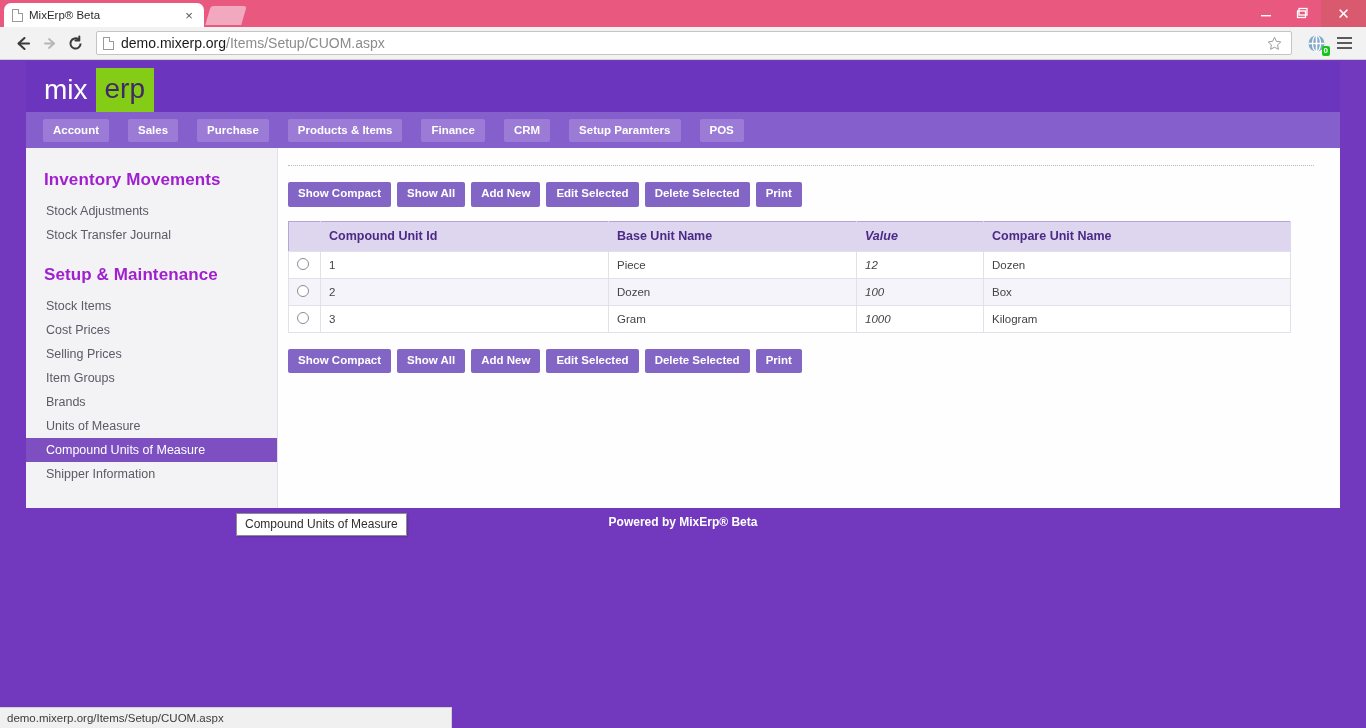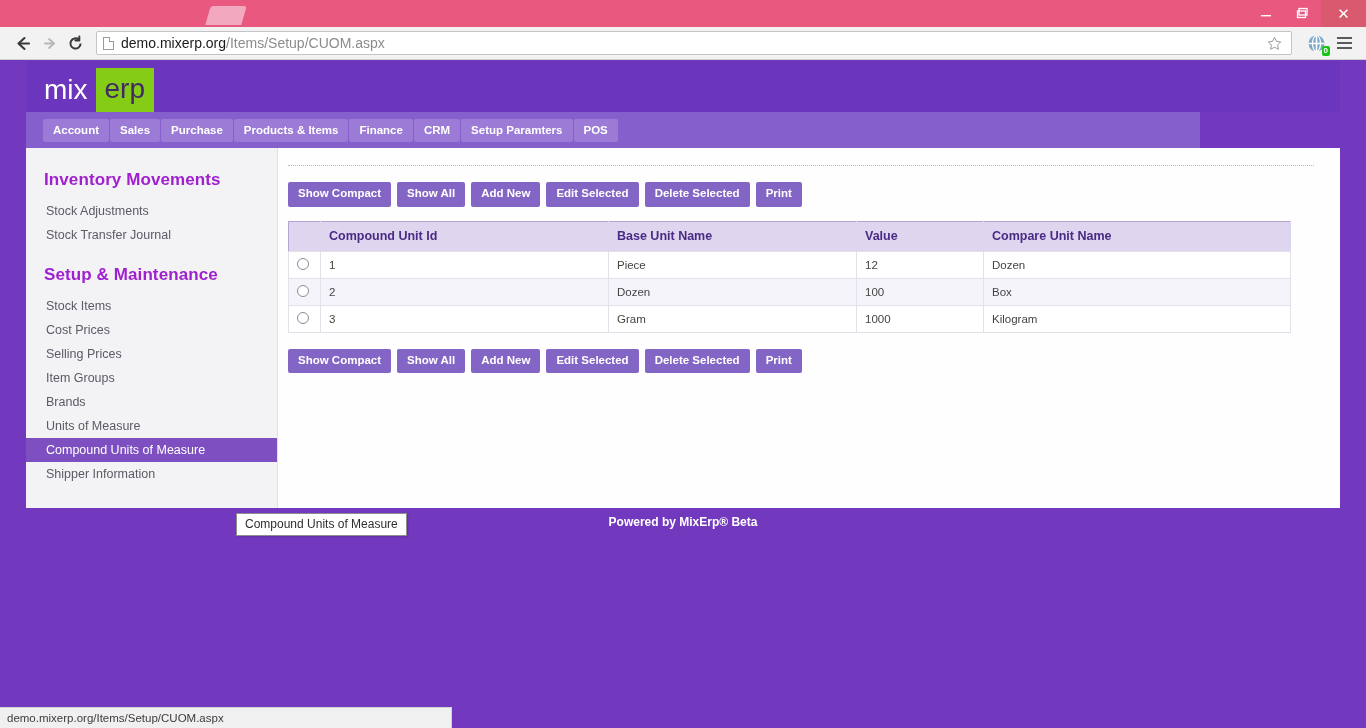--- a/index.html
+++ b/index.html
@@ -108,23 +108,23 @@
   }
   .logo {
     position: absolute; left: 18px; top: 7px;
     font-size: 28px; line-height: 38px; color: #ffffff; font-weight: 300;
     display: flex; align-items: center; justify-content: flex-end;
   }
   .logo .erp {
     background: #84cc16; color: #3f2a66; padding: 2px 9px 4px 9px; margin-left: 8px;
   }
   .navbar {
-    position: absolute; left: 26px; top: 51px; width: 1174px; height: 36px;
+    position: absolute; left: 26px; top: 51px; width: 1314px; height: 36px;
     background: #8560cc;
-    display: flex; align-items: center; padding-left: 17px; gap: 1px;
+    display: flex; align-items: center; padding-left: 17px; gap: 19px;
   }
   .nav-item {
     background: #9b7bd6; color: #ffffff; font-size: 11.5px; font-weight: bold;
     padding: 5px 10px 6px 10px; border-radius: 2px; cursor: pointer;
     white-space: nowrap;
   }
 
   .card {
     position: absolute; left: 26px; top: 87px; width: 1314px; height: 360px;
     background: #fefefe; display: flex;
@@ -168,21 +168,21 @@
     border-right: 1px solid #ded6ef;
   }
   .grid td {
     padding: 6px 8px; color: #444; border: 1px solid #e3e0ea;
     height: 25px;
   }
   .grid tr.alt td { background: #f6f4fb; }
   .col-sel  { width: 32px; }
   .col-id   { width: 288px; }
   .col-base { width: 248px; }
-  .col-val  { width: 127px; }
+  .col-val  { width: 127px; font-style: italic; }
   .radio {
     width: 12px; height: 12px; border: 1px solid #8c8c96;
     border-radius: 50%; background: #fff; display: inline-block; cursor: pointer;
   }
   .btn-row.bottom { margin-top: 16px; }
 
   .footer {
     position: absolute; left: 0; top: 454px; width: 1366px;
     text-align: center; color: #ffffff; font-size: 12px; font-weight: bold;
   }
@@ -198,20 +198,25 @@
     position: absolute; left: 0; top: 707px; width: 452px; height: 21px;
     background: #f0f0f0; border-top: 1px solid #d2d2d2; border-right: 1px solid #d2d2d2;
     display: flex; align-items: center; padding-left: 7px;
     font-size: 11.5px; color: #3c3c3c;
   }
 </style>
 </head>
 <body>
 
 <div class="browser-tabstrip">
+  <div class="tab-active">
+    <span class="tab-favicon"></span>
+    <span class="tab-title">MixErp® Beta</span>
+    <span class="tab-close">×</span>
+  </div>
   <div class="tab-new"></div>
   <div class="win-buttons">
     <div class="win-btn win-min">
       <svg width="12" height="12" viewBox="0 0 12 12">
           <rect x="1" y="7" width="10" height="1.4" fill="#fff"></rect>
         </svg>
     </div>
     <div class="win-btn win-max">
       <svg width="13" height="13" viewBox="0 0 13 13">
         <rect x="3" y="1.5" width="8" height="6.5" fill="none" stroke="#fff" stroke-width="1.3"></rect>

